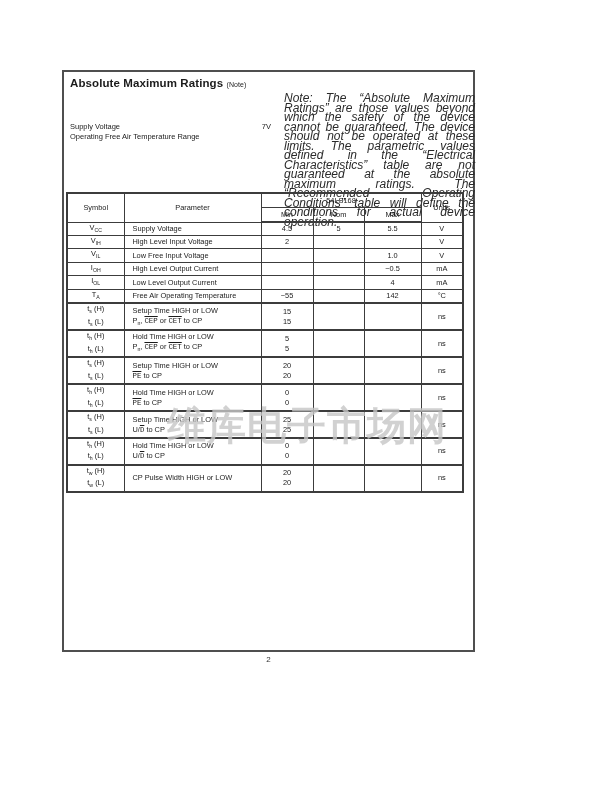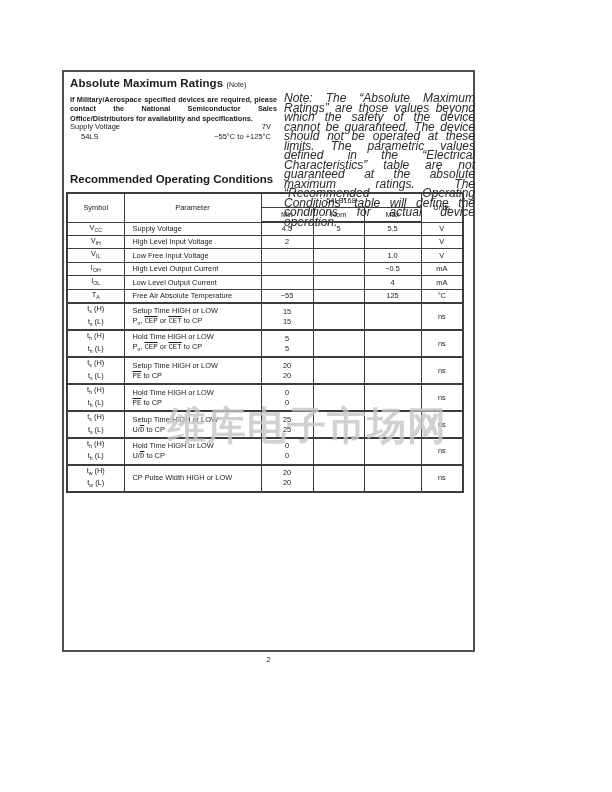--- a/index.html
+++ b/index.html
@@ -64,36 +64,34 @@
 </head>
 <body>
 
 <div class="page-box">
 
   <div class="h1">
     <span>Absolute Maximum Ratings</span>
     <span class="note-tag">(Note)</span>
   </div>
 
-  <div class="intro">If Military/Aerospace specified devices are required, please contact the National Semiconductor Sales Office/Distributors for availability and specifications.</div>
 
   <div class="ratings">
       <div class="rating-line">
         <span class="r-label">Supply Voltage</span>
         <span class="r-value">7V</span>
       </div>
-      <div class="rating-line indent">
-        <span class="r-label">54LS</span>
-        <span class="r-value">−55°C to +125°C</span>
+      <div class="rating-line">
+        <span class="r-label">Operating Free Air Temperature Range</span>
+        <span class="r-value"></span>
       </div>
     </div>
 
   <div class="note-col">Note: The “Absolute Maximum Ratings” are those values beyond which the safety of the device cannot be guaranteed. The device should not be operated at these limits. The parametric values defined in the “Electrical Characteristics” table are not guaranteed at the absolute maximum ratings. The “Recommended Operating Conditions” table will define the conditions for actual device operation.</div>
 
-  <div class="h2">Recommended Operating Conditions</div>
 
   <table class="cond">
     <colgroup>
       <col style="width:57px">
         <col style="width:137px">
         <col style="width:52px">
       <col style="width:51px">
         <col style="width:57px">
         <col style="width:42px">
     </colgroup>
@@ -146,24 +144,24 @@
         <tr class="single">
           <td class="sym">I<sub>OL</sub></td>
           <td class="par">Low Level Output Current</td>
           <td class="num"></td>
           <td class="num"></td>
           <td class="num">4</td>
           <td class="unit">mA</td>
         </tr>
         <tr class="single">
           <td class="sym">T<sub>A</sub></td>
-          <td class="par">Free Air Absolute Temperature</td>
+          <td class="par">Free Air Operating Temperature</td>
           <td class="num">−55</td>
           <td class="num"></td>
-          <td class="num">125</td>
+          <td class="num">142</td>
           <td class="unit">°C</td>
         </tr>
         <tr class="double">
           <td class="sym">t<sub>s</sub> (H)<br>t<sub>s</sub> (L)</td>
           <td class="par">Setup Time HIGH or LOW<br>P<sub>n</sub>, <span class="ov">CEP</span> or <span class="ov">CET</span> to CP</td>
           <td class="num">15<br>15</td>
           <td class="num"></td>
           <td class="num"></td>
           <td class="unit">ns</td>
         </tr>

